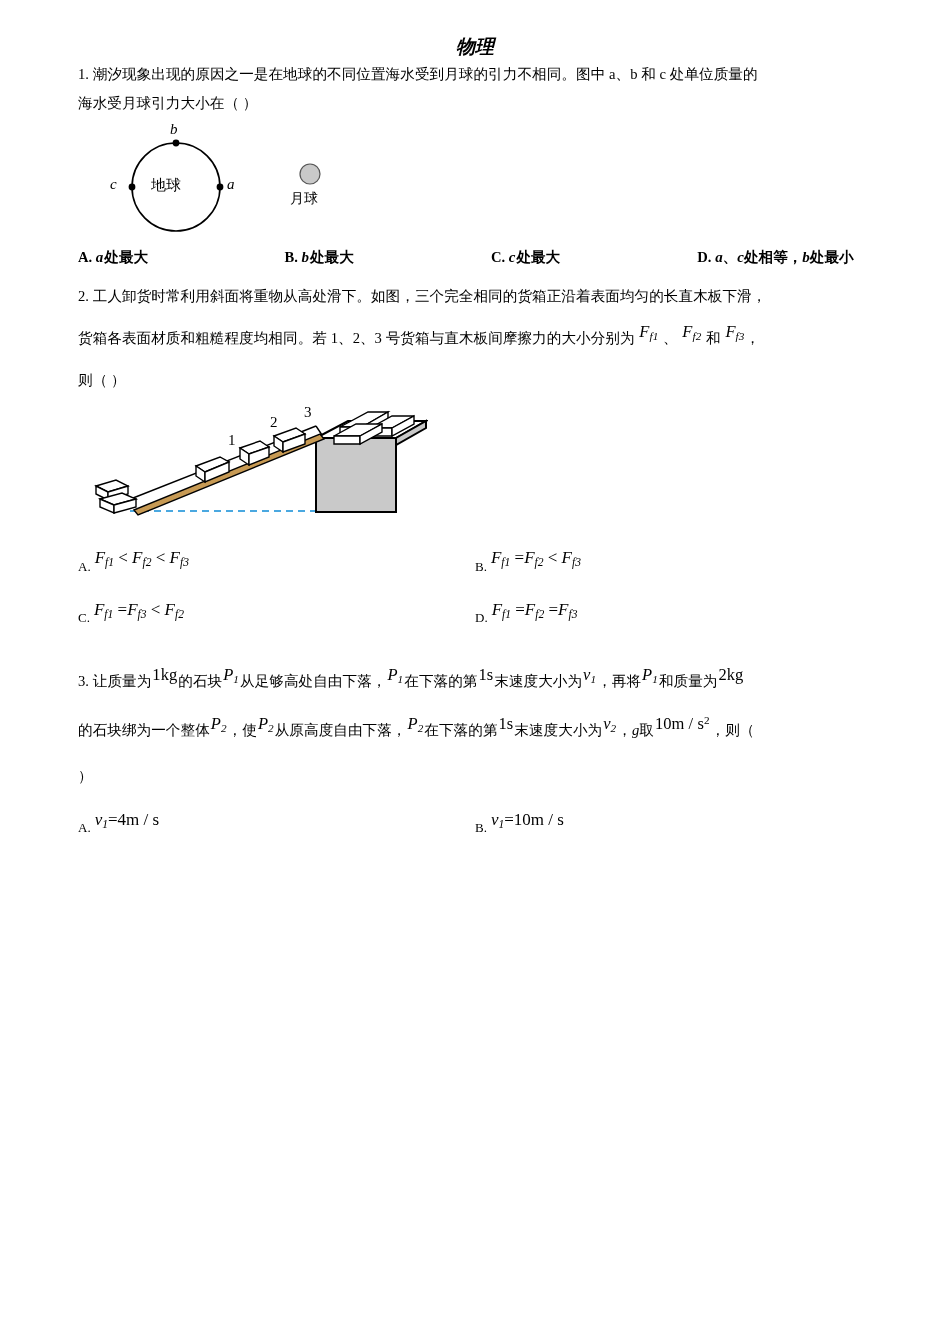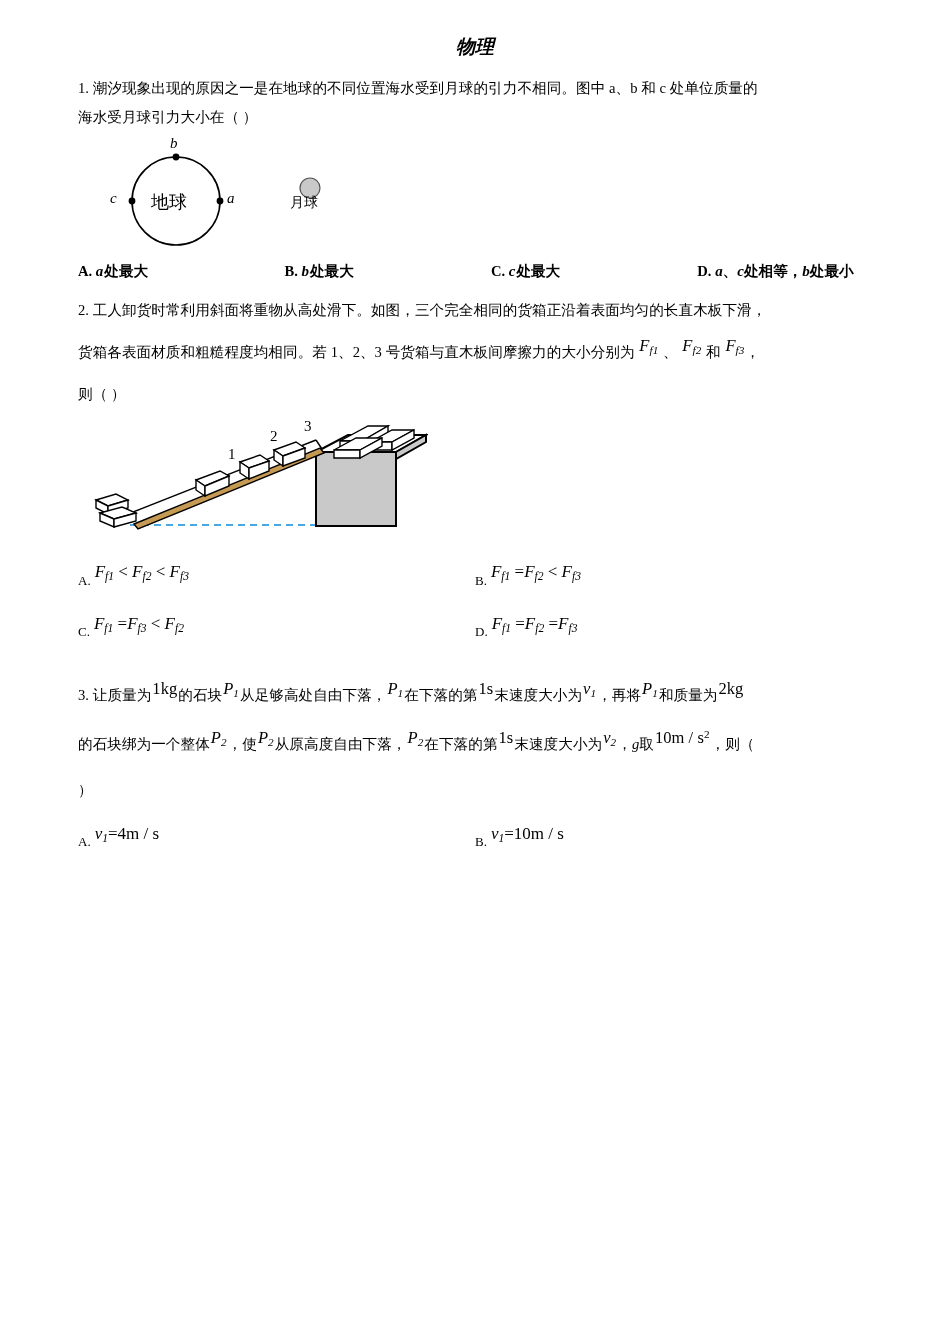--- a/index.html
+++ b/index.html
@@ -48,21 +48,21 @@
     text-align: justify;
     letter-spacing: 0.1px;
   }
   
   .question {
     font-size: 14.6px;
     line-height: 2.0;
     text-align: justify;
     letter-spacing: 0.05px;
   }
-  .q1 { margin-top: 14px; }
+  .q1 { margin-top: 0; }
   .q2 { margin-top: 10px; line-height: 2.7; }
   .q3 { margin-top: 22px; line-height: 3.0; }
   .q-line { display: block; }
   
   .options-row {
     display: flex;
     font-size: 14.6px;
     margin-top: 12px;
   }
   .options-row .opt {
@@ -158,22 +158,22 @@
       <circle cx="124" cy="63" r="3.4" fill="#000000"></circle>
 
       <circle cx="36" cy="63" r="3.4" fill="#000000"></circle>
 
       <circle cx="214" cy="50" r="10" fill="#c9c9c9" stroke="#555555" stroke-width="1.2"></circle>
     </svg>
     
     <div style="position:absolute;left:74px;top:-3px;font-size:15px;font-style:italic;">b</div>
     <div style="position:absolute;left:14px;top:52px;font-size:15px;font-style:italic;">c</div>
     <div style="position:absolute;left:131px;top:52px;font-size:15px;font-style:italic;">a</div>
-    <div style="position:absolute;left:55px;top:52px;font-size:18px;">地球</div>
-    <div style="position:absolute;left:194px;top:56px;font-size:14px;">月球</div>
+    <div style="position:absolute;left:55px;top:52px;font-size:15px;">地球</div>
+    <div style="position:absolute;left:194px;top:66px;font-size:14px;">月球</div>
   </div>
 
   <div class="options-row cols-4">
     <div class="opt">
       <span>A.</span>
       <span class="ital" style="font-size:15px;">a</span><span style="margin-left:1px;">处最大</span>
     </div>
     <div class="opt">
       <span>B.</span>
       <span class="ital" style="font-size:15px;">b</span><span style="margin-left:1px;">处最大</span>

